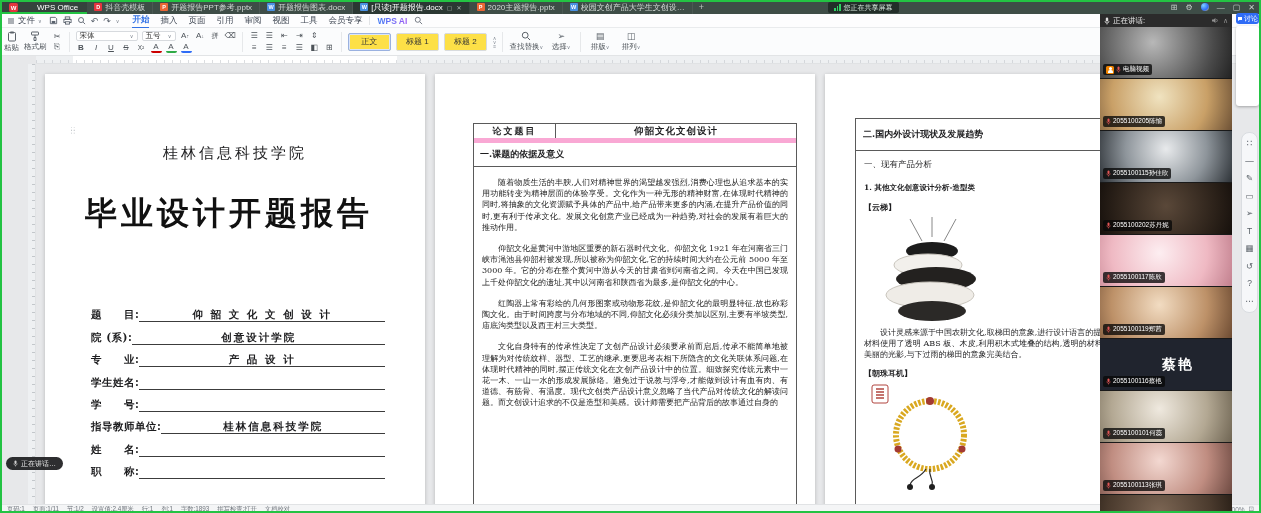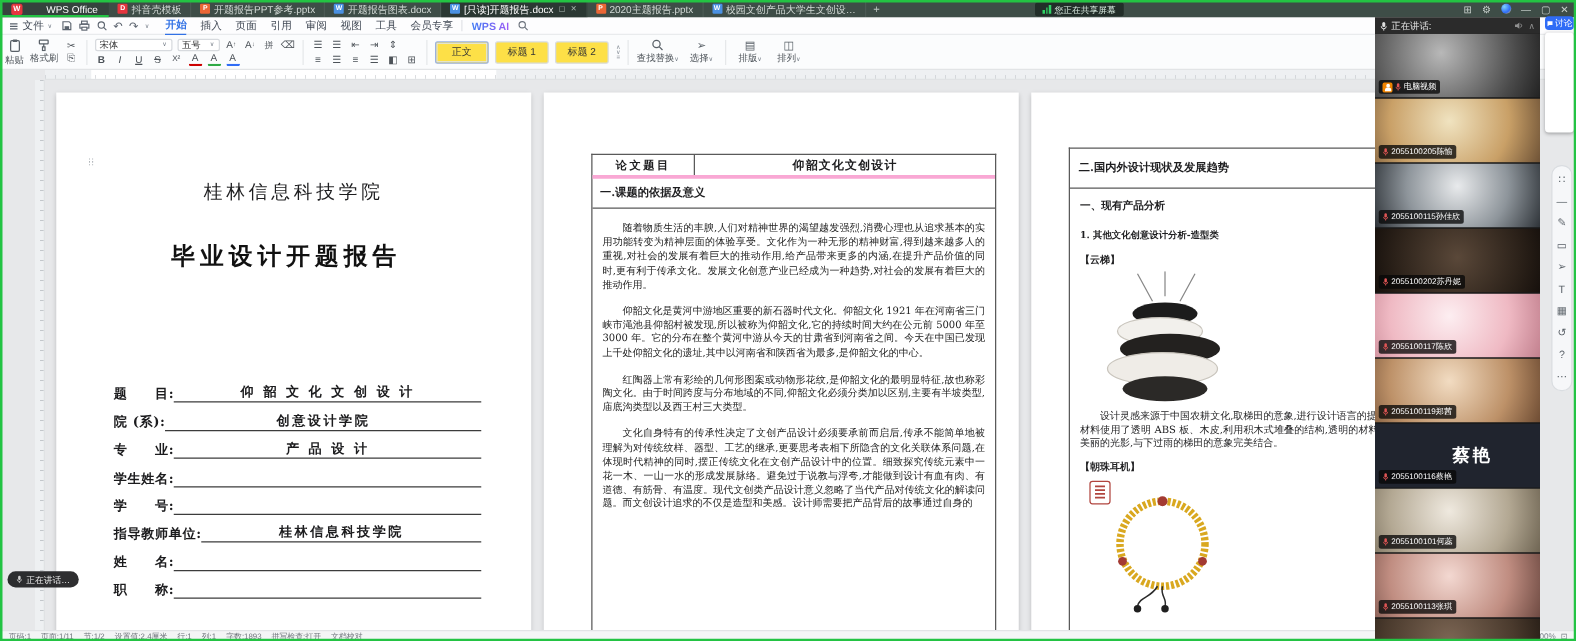--- a/index.html
+++ b/index.html
@@ -60,42 +60,42 @@
   .hruler .ticks{position:absolute;inset:0;background:repeating-linear-gradient(90deg,#c3c7cb 0,#c3c7cb 1px,transparent 1px,transparent 8px);opacity:.6;background-size:8px 3px;background-position:0 100%;background-repeat:repeat-x;}
   .vruler{position:absolute;top:64px;left:28px;width:8px;bottom:9px;background:#eef0f2;border-right:1px solid #e0e2e4;z-index:5;background-image:repeating-linear-gradient(180deg,#c3c7cb 0,#c3c7cb 1px,transparent 1px,transparent 8px);background-size:3px 8px;background-repeat:repeat-y;background-position:100% 0;}
 
   
   .docarea{position:absolute;top:64px;left:0;right:0;bottom:9px;overflow:hidden;background:#e7e8ea;z-index:4;}
   .page{position:absolute;top:10px;width:380px;height:560px;background:#fff;box-shadow:0 1px 4px rgba(0,0,0,.22);}
   .page1{left:45px;} .page2{left:435px;} .page3{left:825px;}
   .serif{font-family:"DejaVu Serif","Liberation Serif",serif;}
   .drag-dots{position:absolute;left:26px;top:53px;width:6px;height:8px;color:#9aa0a6;font-size:6px;line-height:3px;letter-spacing:1px;}
   .p1-school{position:absolute;top:70px;left:0;right:0;text-align:center;font-size:15px;letter-spacing:3px;color:#1d1d1f;}
-  .p1-title{position:absolute;top:118px;left:0;right:12px;text-align:center;font-size:19px;font-weight:bold;letter-spacing:4px;color:#111;}
+  .p1-title{position:absolute;top:118px;left:0;right:12px;text-align:center;font-size:32px;font-weight:bold;letter-spacing:4px;color:#111;}
   .p1-form{position:absolute;top:226px;left:46px;right:40px;}
   .frow{display:flex;align-items:flex-end;height:22.4px;font-size:10.5px;color:#1c1c1e;}
   .flabel{font-weight:bold;white-space:nowrap;letter-spacing:.5px;}
   .fline{flex:1;border-bottom:1px solid #3c3c3c;text-align:center;font-weight:bold;letter-spacing:2px;line-height:14px;height:15px;}
 
   
   .t2{position:absolute;left:38px;top:49px;width:324px;bottom:-10px;border:1px solid #5a5a5a;border-bottom:none;font-size:8px;color:#1e1e20;}
-  .t2row{display:flex;border-bottom:3px solid #f9a8d4;}
+  .t2row{display:flex;border-bottom:5px solid #f9a8d4;}
   .t2h{width:82px;border-right:1px solid #5a5a5a;display:flex;align-items:center;justify-content:center;font-weight:bold;font-size:9px;letter-spacing:2px;}
   .t2v{flex:1;display:flex;align-items:center;justify-content:center;font-weight:bold;font-size:9.5px;letter-spacing:1px;}
   .t2v.types{font-weight:normal;font-size:6.8px;justify-content:flex-start;padding-left:5px;letter-spacing:0;}
   .t2row.r1{height:19px;} .t2row.r2{height:19px;}
   .t2sec{height:24px;display:flex;align-items:center;padding-left:6px;font-weight:bold;font-size:9px;border-bottom:1px solid #5a5a5a;}
   .t2body{padding:10px 8px 0 8px;}
   .para{font-size:8px;line-height:11.2px;text-align:justify;text-indent:2em;color:#222;margin-bottom:10px;}
 
   
   .t3{position:absolute;left:30px;top:44px;width:330px;bottom:-10px;border:1px solid #5a5a5a;border-bottom:none;font-size:8px;color:#1e1e20;}
   .t3head{height:32px;display:flex;align-items:center;padding-left:7px;font-weight:bold;font-size:9px;border-bottom:1px solid #5a5a5a;}
   .t3body{padding:8px 8px 0 8px;position:relative;}
-  .t3sub1{font-weight:bold;font-size:8.5px;margin-bottom:12px;}
+  .t3sub1{font-weight:normal;font-size:8.5px;margin-bottom:12px;}
   .t3sub2{font-weight:bold;font-size:7.5px;margin-bottom:9px;}
   .t3item{font-weight:bold;font-size:8px;}
   .lampwrap{margin:4px 0 2px 8px;width:120px;height:108px;position:relative;}
   .t3cap{font-size:8px;line-height:11px;text-align:justify;text-indent:2em;margin:2px 0 8px 0;}
   .beadwrap{margin:4px 0 0 4px;width:120px;height:112px;position:relative;}
 
   
   .qq-panel{position:absolute;left:1100px;top:14px;width:132px;bottom:0;background:#191919;z-index:50;display:flex;flex-direction:column;}
   .qq-head{height:13px;background:#2b2b2b;display:flex;align-items:center;gap:3px;padding:0 4px;color:#e9e9e9;font-size:7.5px;flex:none;}
   .qq-head .hr-icons{margin-left:auto;display:flex;align-items:center;gap:4px;color:#8f8f8f;font-size:7px;}
@@ -415,21 +415,21 @@
 
   <div class="page page2 serif">
     <div class="t2">
       <div class="t2row r1">
         <div class="t2h">论文题目</div>
         <div class="t2v">仰韶文化文创设计</div>
       </div>
       <div class="t2sec">一.课题的依据及意义</div>
       <div class="t2body">
 
-      <p class="para">随着物质生活的丰腴,人们对精神世界的渴望越发强烈,消费心理也从追求基本的实用功能转变为精神层面的体验享受。文化作为一种无形的精神财富,得到越来越多人的重视,对社会的发展有着巨大的推动作用,给产品带来更多的内涵,在提升产品价值的同时,更有利于传承文化。发展文化创意产业已经成为一种趋势,对社会的发展有着巨大的推动作用。</p>
+      <p class="para">随着物质生活的丰腴,人们对精神世界的渴望越发强烈,消费心理也从追求基本的实用功能转变为精神层面的体验享受。文化作为一种无形的精神财富,在体现时代精神的同时,将抽象的文化资源赋予具体的产品中,给产品带来更多的内涵,在提升产品价值的同时,更有利于传承文化。发展文化创意产业已经成为一种趋势,对社会的发展有着巨大的推动作用。</p>
           <p class="para">仰韶文化是黄河中游地区重要的新石器时代文化。仰韶文化 1921 年在河南省三门峡市渑池县仰韶村被发现,所以被称为仰韶文化,它的持续时间大约在公元前 5000 年至 3000 年。它的分布在整个黄河中游从今天的甘肃省到河南省之间。今天在中国已发现上千处仰韶文化的遗址,其中以河南省和陕西省为最多,是仰韶文化的中心。</p>
           <p class="para">红陶器上常有彩绘的几何形图案或动物形花纹,是仰韶文化的最明显特征,故也称彩陶文化。由于时间跨度与分布地域的不同,仰韶文化必须分类加以区别,主要有半坡类型,庙底沟类型以及西王村三大类型。</p>
           <p class="para">文化自身特有的传承性决定了文创产品设计必须要承前而启后,传承不能简单地被理解为对传统纹样、器型、工艺的继承,更要思考表相下所隐含的文化关联体系问题,在体现时代精神的同时,摆正传统文化在文创产品设计中的位置。细致探究传统元素中一花一木、一山一水的形成发展脉络。避免过于说教与浮夸,才能做到设计有血有肉、有道德、有筋骨、有温度。现代文创类产品设计意义忽略了当代产品对传统文化的解读问题。而文创设计追求的不仅是造型和美感。设计师需要把产品背后的故事通过自身的</p>
         </div>
     </div>
   </div>
 
   <div class="page page3 serif">
     <div class="t3">
       <div class="t3head">二.国内外设计现状及发展趋势</div>

